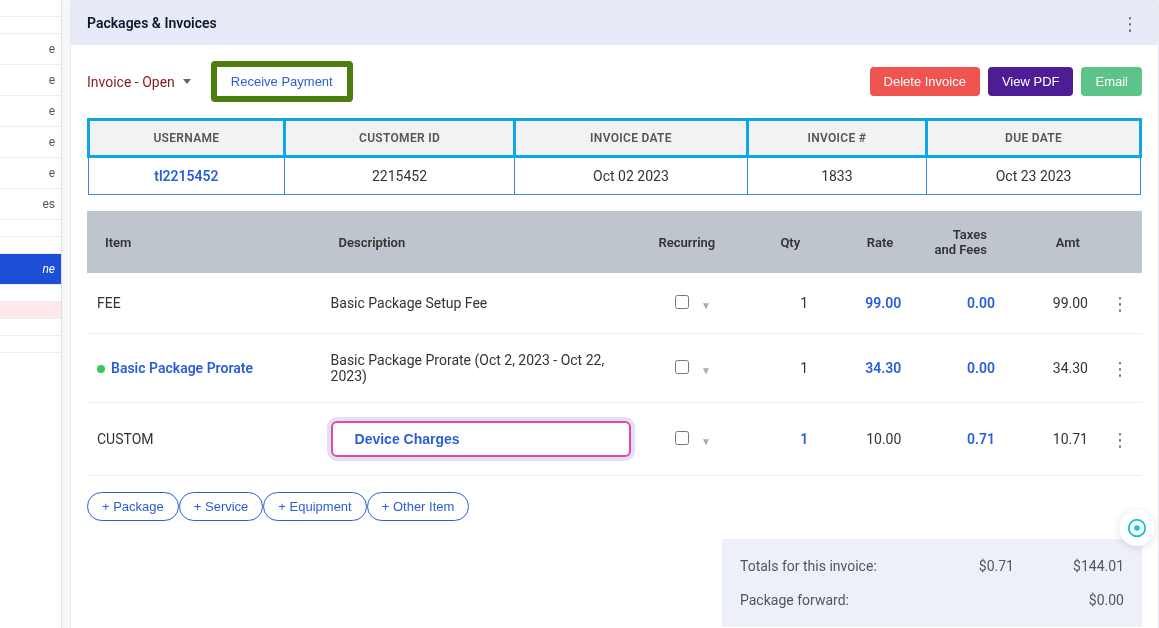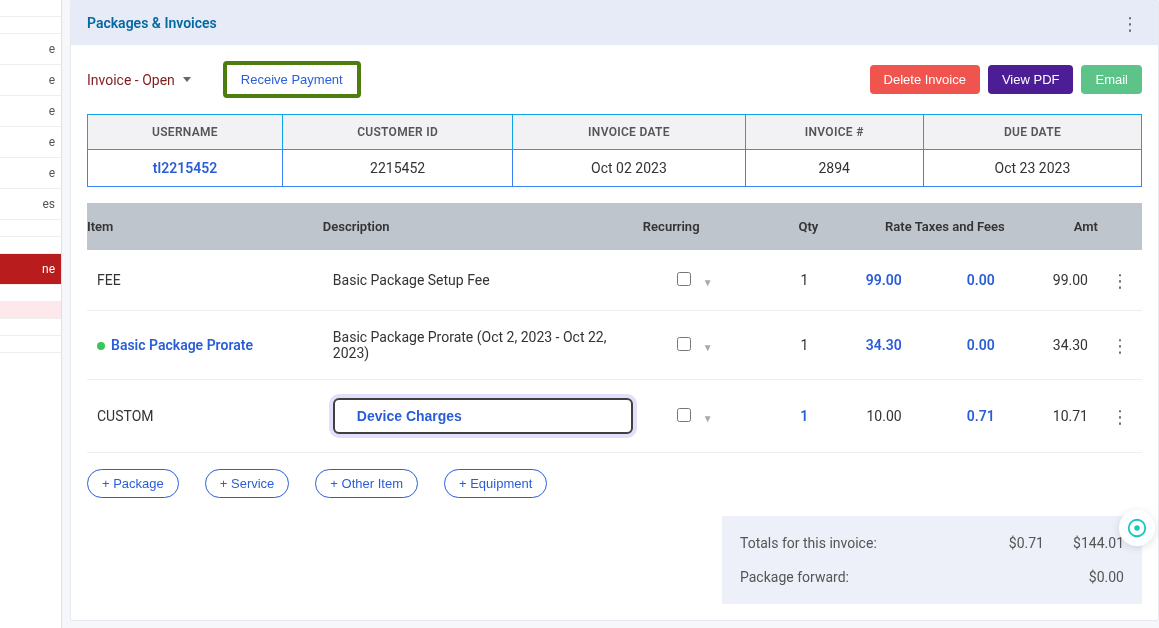--- a/index.html
+++ b/index.html
@@ -1,60 +1,60 @@
 <!DOCTYPE html>
 <html><head>
 <meta charset="utf-8">
 <style>
 * { box-sizing: border-box; margin: 0; padding: 0; }
 body { font-family: -apple-system, BlinkMacSystemFont, "Segoe UI", Roboto, Arial, sans-serif; font-size: 14px; color: #333; background: #f6f7fb; }
 .page { display: flex; }
 .sidebar { width: 62px; background: #fff; border-right: 1px solid #e0e0e0; display: flex; flex-direction: column; }
 .sidebar-item { padding: 8px 6px; border-bottom: 1px solid #eee; font-size: 12px; text-align: right; cursor: pointer; color: #555; }
-.sidebar-item.active { background: #b91c1c; color: #fff; }
+.sidebar-item.active { background: #1d4ed8; color: #fff; font-style: italic; }
 .sidebar-item.pink { background: #fde8eb; }
 .main { flex: 1; padding: 0 0 0 8px; }
 .panel { background: #fff; border: 1px solid #e8e8f0; border-radius: 2px; margin-bottom: 16px; }
 .panel-header { background: #e7eaf7; padding: 10px 16px; display: flex; align-items: center; justify-content: space-between; }
-.panel-title { font-weight: 600; font-size: 14px; color: #0369a1; }
+.panel-title { font-weight: 600; font-size: 14px; color: #0f172a; }
 .kebab { width: 24px; height: 24px; display: flex; align-items: center; justify-content: center; cursor: pointer; border-radius: 4px; color: #666; }
 .dots::before { content: "⋮"; font-size: 18px; }
 .toolbar { padding: 16px; display: flex; align-items: center; justify-content: space-between; }
 .toolbar-left { display: flex; align-items: center; gap: 20px; }
 .toolbar-right { display: flex; gap: 8px; }
 .dropdown { color: #7f1d1d; cursor: pointer; display: inline-flex; align-items: center; gap: 4px; }
 .dropdown::after { content: ""; border-left: 4px solid transparent; border-right: 4px solid transparent; border-top: 5px solid #666; margin-left: 4px; }
 .btn { padding: 7px 14px; border-radius: 4px; font-size: 13px; cursor: pointer; border: none; color: #fff; font-weight: 500; }
-.btn-outline { background: #fff; color: #2a5ed8; border: 4px solid #4d7c0f; margin-left: 12px; }
+.btn-outline { background: #fff; color: #2a5ed8; border: 6px solid #4d7c0f; }
 .btn-danger { background: #f0544f; }
 .btn-info { background: #4c1d95; }
 .btn-success { background: #5cc389; }
 .btn-pill { border: 1px solid #2a5ed8; color: #2a5ed8; background: #fff; border-radius: 18px; padding: 6px 14px; font-size: 13px; cursor: pointer; }
 .info-table { width: calc(100% - 32px); margin: 0 16px 16px 16px; border-collapse: collapse; }
-.info-table th { background: #f2f2f5; border: 1px solid #0ea5e9; padding: 10px 8px; font-size: 12px; color: #555; font-weight: 600; letter-spacing: 0.3px; text-align: center; }
+.info-table th { background: #f2f2f5; border: 3px solid #0ea5e9; padding: 10px 8px; font-size: 12px; color: #555; font-weight: 600; letter-spacing: 0.3px; text-align: center; }
 .info-table td { border: 1px solid #3b82f6; padding: 10px 8px; text-align: center; font-size: 14px; }
 .link { color: #2a5ed8; font-weight: 600; cursor: pointer; }
 .items-table { width: calc(100% - 32px); margin: 0 16px 12px 16px; border-collapse: collapse; }
-.items-table thead th { background: #bfc5cc; color: #333; font-weight: 600; font-size: 13px; padding: 16px 0; text-align: left; margin-left: 20px; }
+.items-table thead th { background: #bfc5cc; color: #333; font-weight: 600; font-size: 13px; padding: 16px 18px; text-align: left; margin-left: 20px; }
 .items-table thead th.r { text-align: right; }
 .items-table thead th.c { text-align: left; }
 .items-table tbody td { padding: 18px 10px; border-bottom: 1px solid #eee; font-size: 14px; vertical-align: middle; }
 .items-table tbody td.r { text-align: right; }
 .items-table tbody td.c { text-align: center; }
 .blue-val { color: #2a5ed8; font-weight: 600; }
 .checkbox { width: 14px; height: 14px; cursor: pointer; }
 .caret { color: #aaa; font-size: 10px; margin-left: 12px; cursor: pointer; }
 .greendot { display: inline-block; width: 8px; height: 8px; background: #3ac75a; border-radius: 50%; margin-right: 6px; vertical-align: middle; }
-.desc-input { border: 2px solid #404040; border-radius: 6px; padding: 8px 22px; color: #2a5ed8; font-weight: 600; font-size: 14px; width: 300px; box-shadow: 0 0 0 4px rgba(91,76,224,0.18); outline: none; }
-.add-row { padding: 4px 16px 18px 16px; display: flex; gap: 26px; }
+.desc-input { border: 2px solid #ec4899; border-radius: 6px; padding: 8px 22px; color: #2a5ed8; font-weight: 600; font-size: 14px; width: 300px; box-shadow: 0 0 0 4px rgba(91,76,224,0.18); outline: none; }
+.add-row { padding: 4px 16px 18px 16px; display: flex; gap: 0; }
 .totals { background: #edf0f9; margin: 0 16px 16px auto; width: 420px; padding: 14px 18px; border-radius: 2px; }
 .totals-row { display: flex; padding: 5px 0; font-size: 14px; color: #555; }
 .totals-row .lab { flex: 1; }
 .totals-row .val { text-align: right; min-width: 80px; }
-.totals-row.first { }
+.totals-row.first { gap: 30px; }
 .totals-row.first .val { flex: none; }
 .chat-fab { position: fixed; right: 4px; top: 510px; width: 36px; height: 36px; background: #fff; border-radius: 50%; box-shadow: 0 2px 8px rgba(0,0,0,0.12); display: flex; align-items: center; justify-content: center; cursor: pointer; }
 .chat-fab svg { width: 22px; height: 22px; }
 </style>
 </head>
 <body>
 
 <div class="page">
   <div class="sidebar">
     <div class="sidebar-item"></div>
@@ -102,21 +102,21 @@
             <th>INVOICE DATE</th>
             <th>INVOICE #</th>
             <th>DUE DATE</th>
           </tr>
         </thead>
         <tbody>
           <tr>
             <td><span class="link">tl2215452</span></td>
             <td>2215452</td>
             <td>Oct 02 2023</td>
-            <td>2894</td>
+            <td>1833</td>
             <td>Oct 23 2023</td>
           </tr>
         </tbody>
       </table>
 
       <table class="items-table">
         <thead>
           <tr>
             <th style="width:23%">Item</th>
             <th style="width:29%">Description</th>
@@ -164,22 +164,22 @@
               <td class="c">
                 <span class="kebab dots"></span>
               </td>
             </tr>
           </tbody>
       </table>
 
       <div class="add-row">
         <button class="btn-pill">+ Package</button>
         <button class="btn-pill">+ Service</button>
+        <button class="btn-pill">+ Equipment</button>
         <button class="btn-pill">+ Other Item</button>
-        <button class="btn-pill">+ Equipment</button>
       </div>
 
       <div class="totals">
         <div class="totals-row first">
           <span class="lab">Totals for this invoice:</span>
           <span class="val">$0.71</span>
           <span class="val">$144.01</span>
         </div>
         <div class="totals-row" style="margin-top:8px">
           <span class="lab">Package forward:</span>

